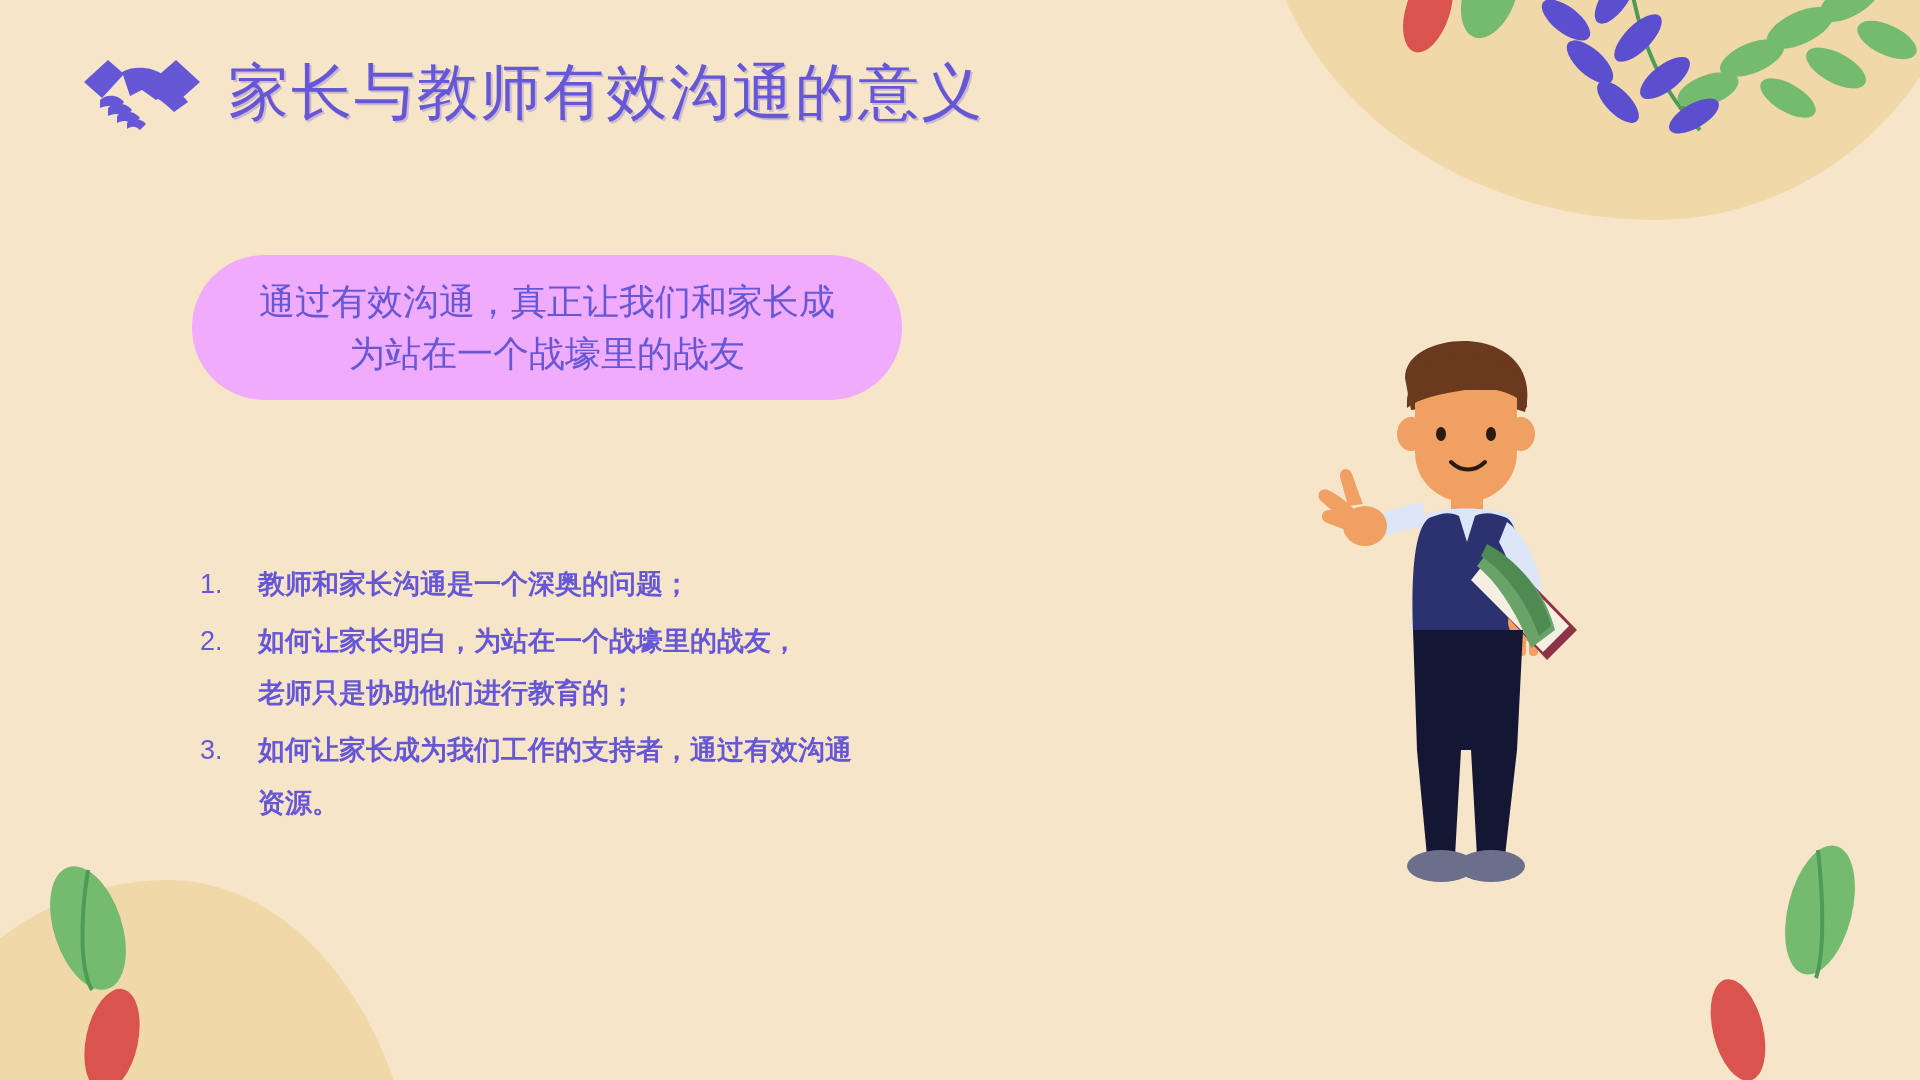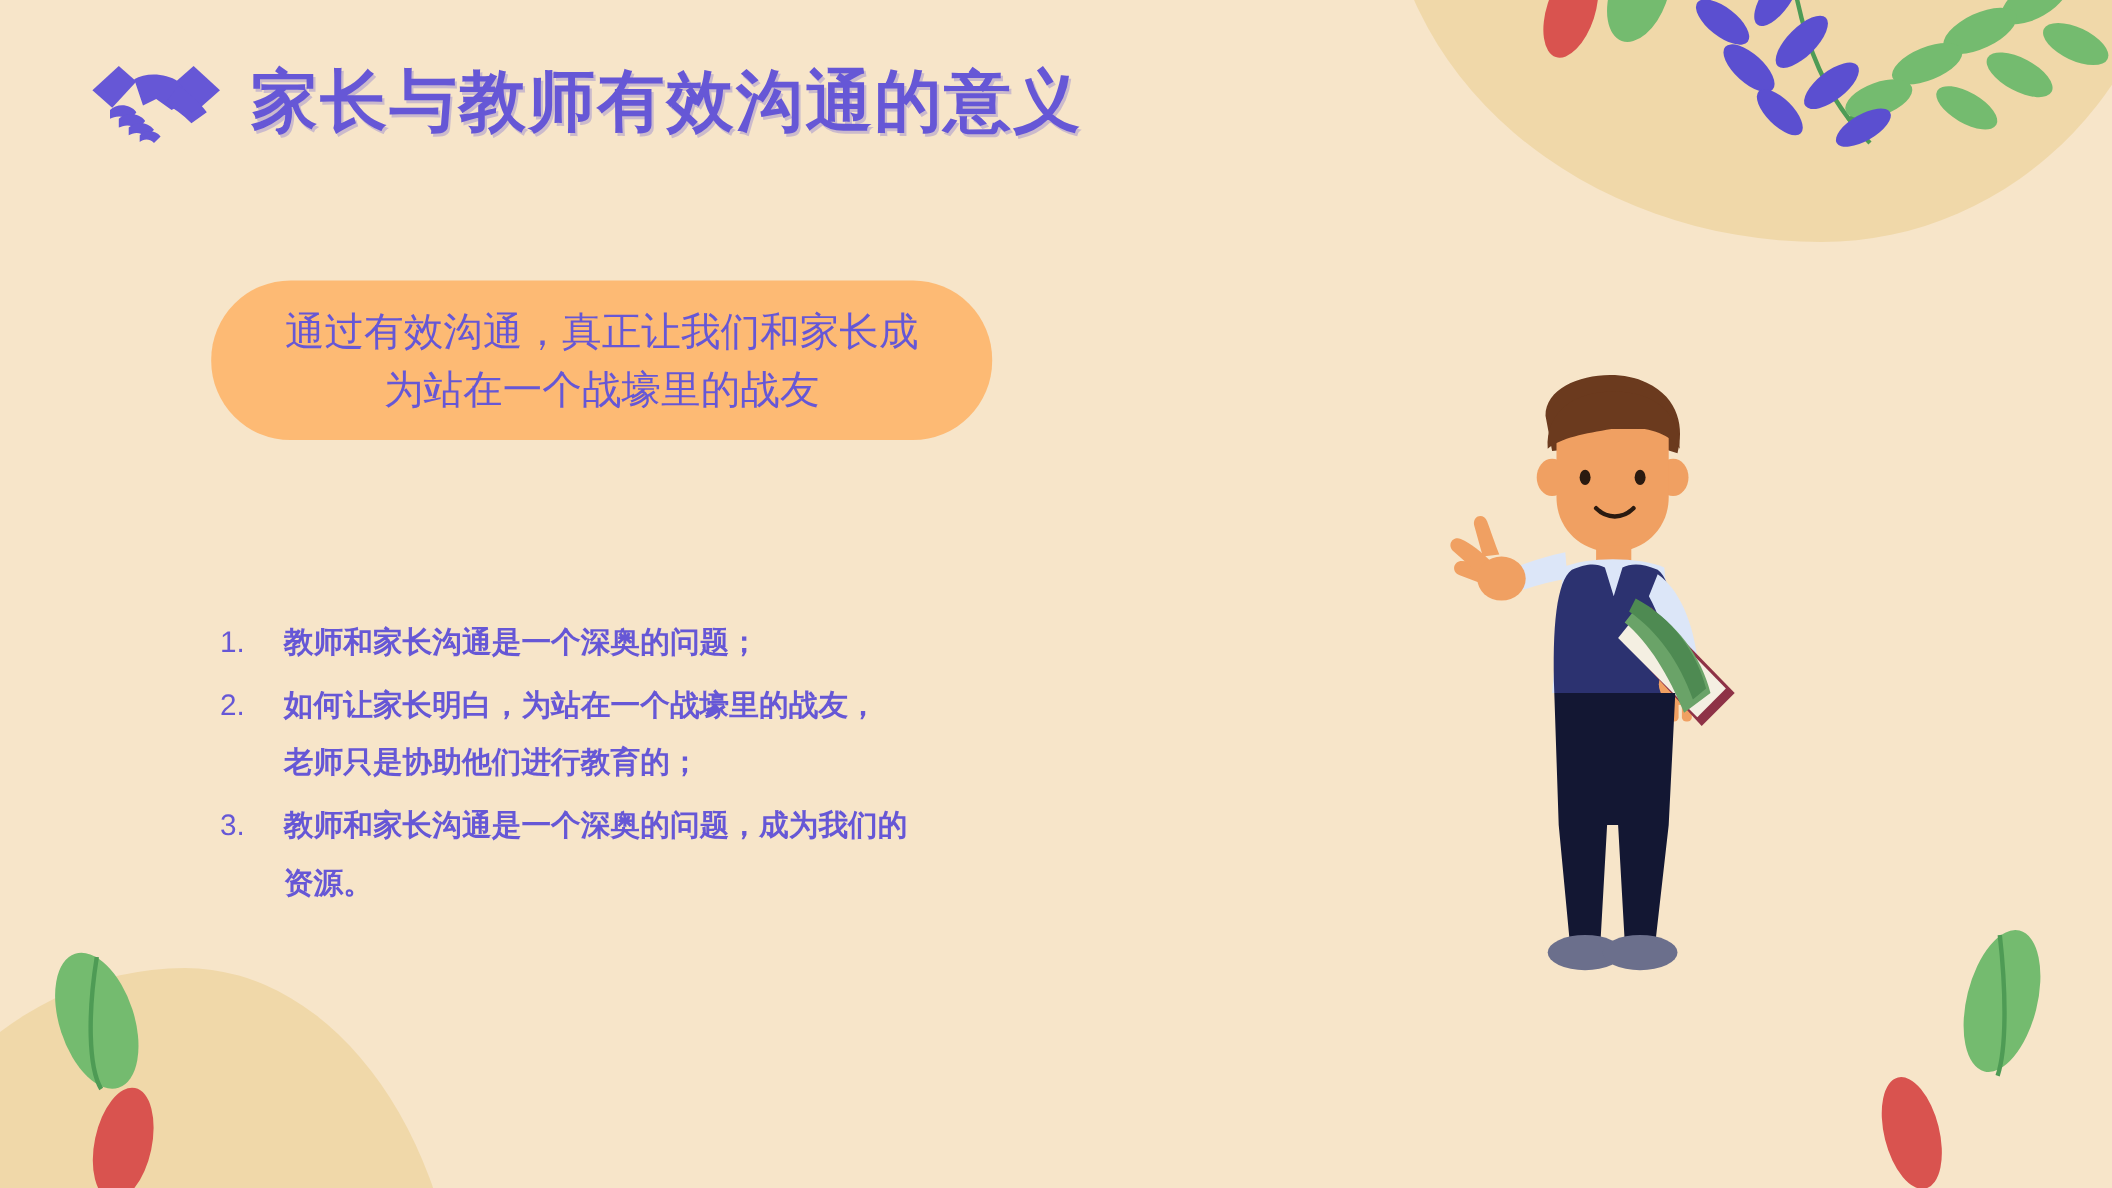--- a/index.html
+++ b/index.html
@@ -20,30 +20,30 @@
 
   .leafsvg { position:absolute; }
 
   
   #title-row {
     position:absolute; left:78px; top:48px;
     display:flex; align-items:center; gap:22px;
   }
   #handshake-icon { width:128px; height:90px; flex:none; }
   #page-title {
-    font-size:61px; font-weight:bold; color:#6657d6;
+    font-size:61px; font-weight:normal; color:#6657d6;
     letter-spacing:2px; white-space:nowrap;
     text-shadow:2px 2px 0 rgba(120,105,210,.35);
   }
 
   
   #callout {
     position:absolute; left:192px; top:255px;
     width:710px; height:145px;
-    background:#fdba74; border-radius:72px;
+    background:#f0abfc; border-radius:72px;
     display:flex; align-items:center; justify-content:center;
     text-align:center;
   }
   #callout-text {
     font-size:36px; line-height:1.42; color:#6657d6;
     padding:0 46px; white-space:pre-line;
   }
 
   
   #points-list {
@@ -133,21 +133,21 @@
     <span class="point-num">1.</span>
     <span class="point-text">教师和家长沟通是一个深奥的问题；</span>
   </div>
   <div class="point-row">
     <span class="point-num">2.</span>
     <span class="point-text">如何让家长明白，为站在一个战壕里的战友，
 老师只是协助他们进行教育的；</span>
   </div>
   <div class="point-row">
     <span class="point-num">3.</span>
-    <span class="point-text">教师和家长沟通是一个深奥的问题，成为我们的
+    <span class="point-text">如何让家长成为我们工作的支持者，通过有效沟通
 资源。</span>
   </div>
 </div>
 
 <svg id="boy-illustration" viewBox="0 0 420 580">
 
   <path d="M168 172 C140 178 120 186 100 196 L108 214 C128 206 148 200 170 196 Z" fill="#dce6f8"></path>
   <g fill="#f0a062">
     <path d="M104 188 C96 184 84 180 74 180 C66 180 64 190 72 193 L96 202 Z"></path>
     <path d="M100 180 C92 172 82 164 73 160 C66 157 60 165 66 171 L90 192 Z"></path>

